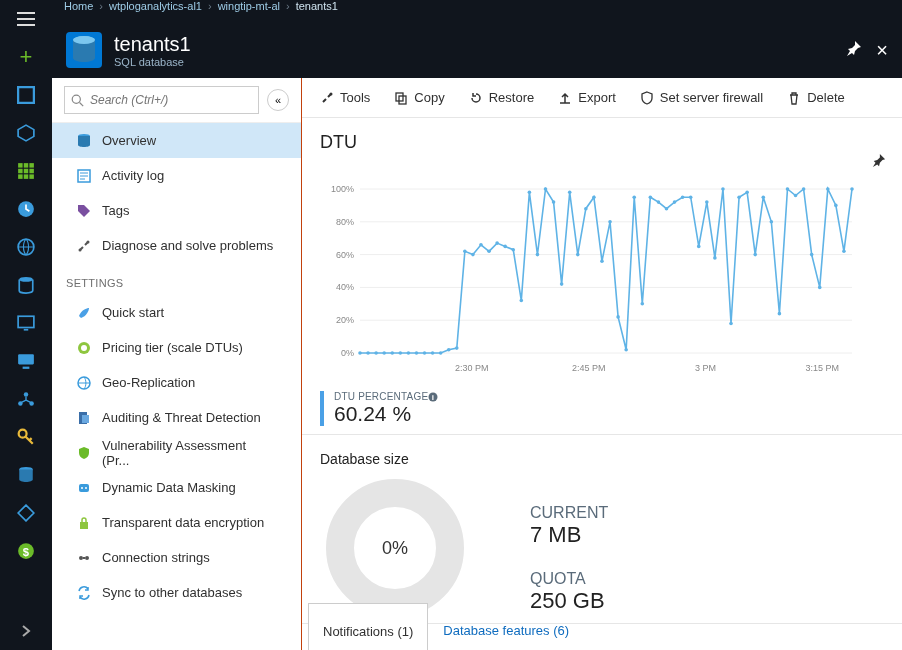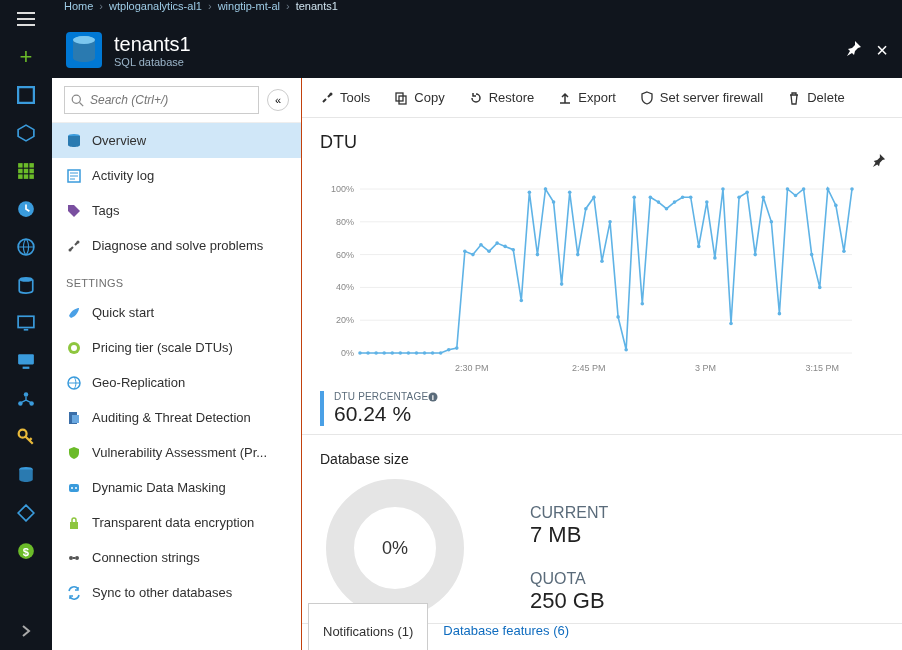--- a/index.html
+++ b/index.html
@@ -25,21 +25,21 @@
   .content { flex: 1; display: flex; overflow: hidden; }
   .blade-nav { width: 250px; border-right: 1px solid #c2410c; display: flex; flex-direction: column; position: relative; }
   .search-row { padding: 8px 12px; border-bottom: 1px solid #eee; display: flex; align-items: center; position: relative;}
   .search-row .search-box { flex: 1; display: flex; align-items: center; border: 1px solid #ccc; height: 28px; padding: 0 6px; color: #888;}
   .search-row .search-box svg { margin-right: 6px; }
   .search-row input { border: none; outline: none; flex: 1; font-style: italic; font-size: 12px; color: #555;}
   .collapse-btn { width: 22px; height: 22px; border: 1px solid #ccc; border-radius: 50%; margin-left: 8px; display: flex; align-items: center; justify-content: center; font-size: 11px; cursor: pointer;}
   .nav-scroll { overflow-y: auto; flex: 1; padding-bottom: 8px; }
   .nav-scroll::-webkit-scrollbar { width: 12px; }
   .nav-scroll::-webkit-scrollbar-thumb { background: #bcbcbc; }
-  .nav-item { height: 35px; display: flex; align-items: center; padding: 0 14px; font-size: 13px; cursor: pointer; color: #303030;}
+  .nav-item { height: 35px; display: flex; align-items: center; padding: 0 24px; font-size: 13px; cursor: pointer; color: #303030;}
   .nav-item.active { background: #d0e7f8; }
   .nav-item .nav-ic { width: 16px; height: 16px; margin-right: 10px; display: inline-flex; align-items:center; justify-content:center;}
   .nav-section { padding: 14px 14px 6px; font-size: 11px; color: #6e6e6e; letter-spacing: .3px;}
   
   .main { flex: 1; display: flex; flex-direction: column; overflow: hidden; }
   .toolbar { height: 40px; border-bottom: 1px solid #e6e6e6; display: flex; align-items: center; padding: 0 18px; gap: 24px; }
   .toolbar .tbtn { display: flex; align-items: center; gap: 6px; font-size: 13px; cursor: pointer; color: #303030;}
   .main-body { flex: 1; overflow-y: auto; padding: 0 0 0 0;}
   .dtu-card { margin: 14px 16px 6px 18px; }
   .card-head { display: flex; align-items: flex-start; font-size: 18px; color: #222; margin-bottom: 8px; flex-direction: column;}

